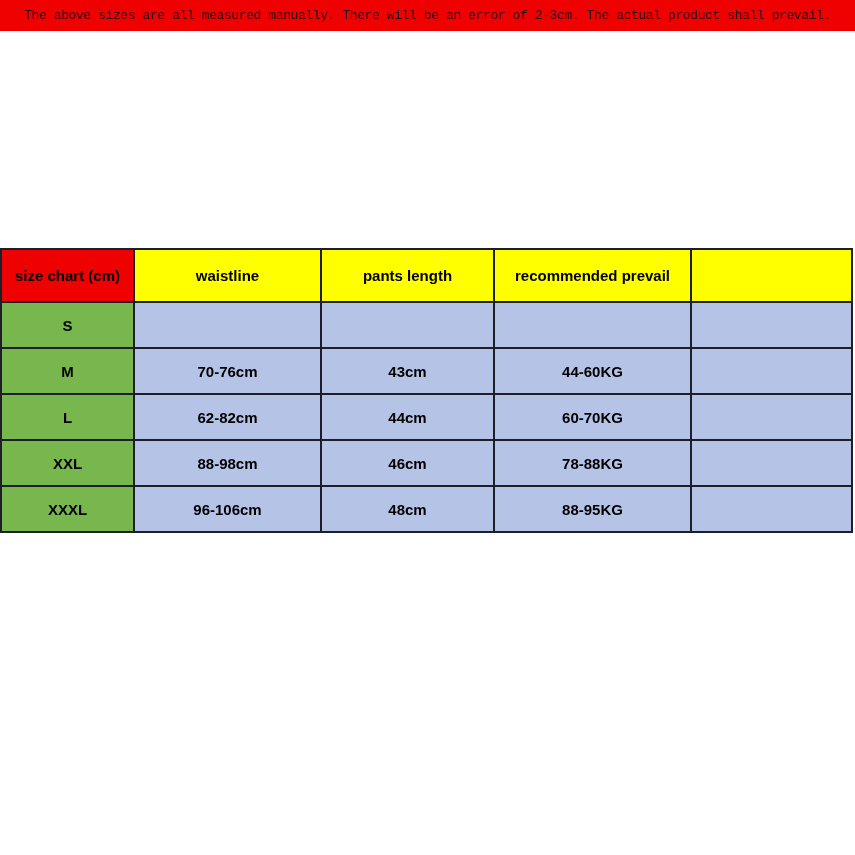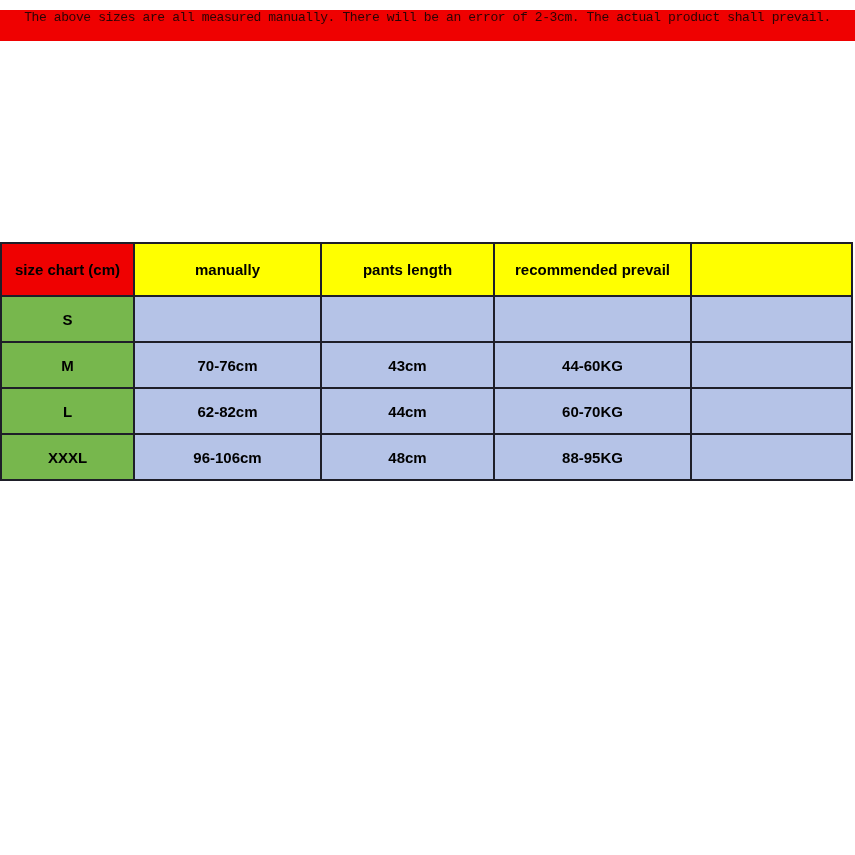--- a/index.html
+++ b/index.html
@@ -10,21 +10,21 @@
   .canvas {
     position: relative;
     width: 855px;
     height: 855px;
     background: var(--page-bg, #ffffff);
     overflow: hidden;
     font-family: "Liberation Sans", sans-serif;
   }
   .table-wrap {
     position: absolute;
-    top: 242px;
+    top: 248px;
     left: 0;
     width: 855px;
   }
   table.size-table {
     border-collapse: collapse;
     table-layout: fixed;
     width: 851px;
   }
   table.size-table th,
   table.size-table td {
@@ -51,22 +51,22 @@
     background: var(--cell-bg, #b5c3e7);
   }
   table.size-table td.size-col {
     background: var(--size-col-bg, #77b74d);
   }
   .banner {
     width: 855px;
     height: 31px;
     background: var(--banner-bg, #ef0101);
     display: flex;
+    align-items: center;
     justify-content: center;
-    margin-top: 10px;
   }
   .banner span {
     font-family: "Liberation Mono", monospace;
     font-size: 13px;
     letter-spacing: -0.4px;
     color: var(--banner-text, #2a0505);
     white-space: nowrap;
   }
 </style>
 </head>
@@ -78,21 +78,21 @@
       <colgroup>
         <col style="width:133px">
         <col style="width:187px">
         <col style="width:173px">
         <col style="width:197px">
         <col style="width:161px">
       </colgroup>
       <thead>
         <tr>
           <th class="first">size chart (cm)</th>
-          <th>manually</th>
+          <th>waistline</th>
           <th>pants length</th>
           <th>recommended prevail</th>
           <th></th>
         </tr>
       </thead>
       <tbody>
           <tr>
             <td class="size-col">S</td>
             <td></td>
             <td></td>
@@ -107,20 +107,27 @@
             <td></td>
           </tr>
           <tr>
             <td class="size-col">L</td>
             <td>62-82cm</td>
             <td>44cm</td>
             <td>60-70KG</td>
             <td></td>
           </tr>
           <tr>
+            <td class="size-col">XXL</td>
+            <td>88-98cm</td>
+            <td>46cm</td>
+            <td>78-88KG</td>
+            <td></td>
+          </tr>
+          <tr>
             <td class="size-col">XXXL</td>
             <td>96-106cm</td>
             <td>48cm</td>
             <td>88-95KG</td>
             <td></td>
           </tr>
         </tbody>
     </table>
   </div>
   <div class="banner">

